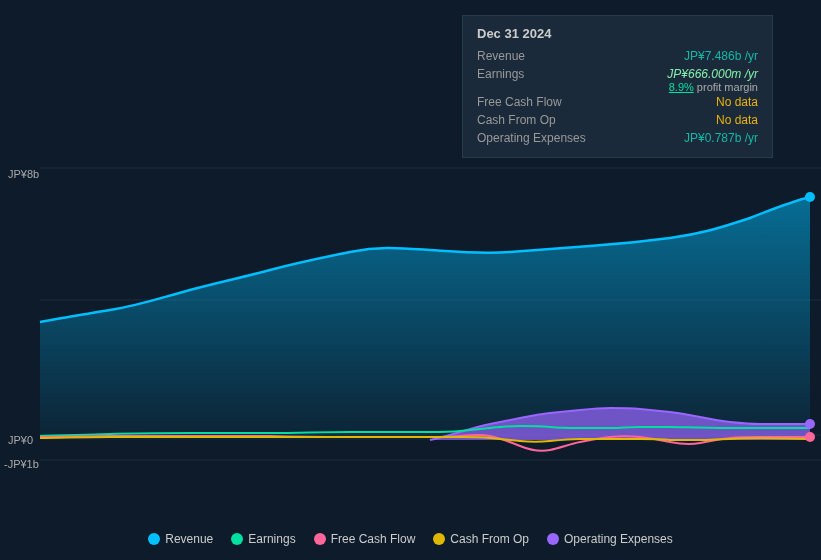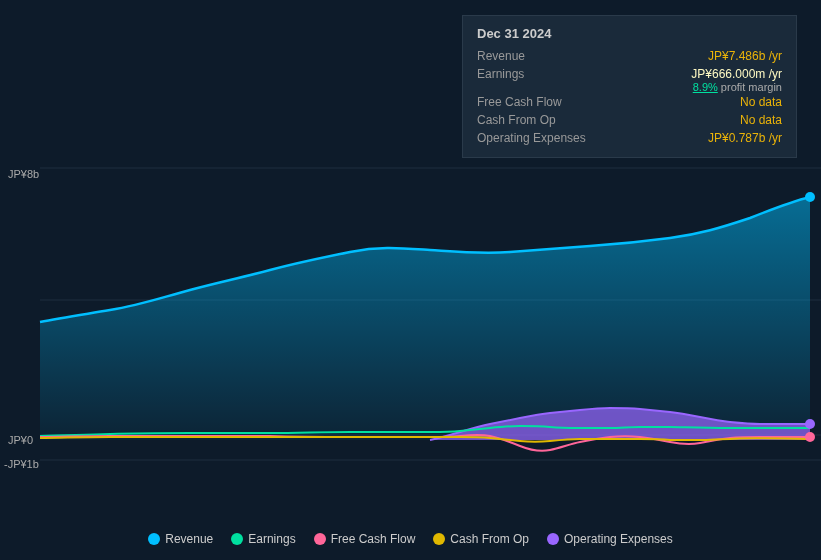--- a/index.html
+++ b/index.html
@@ -14,44 +14,45 @@
     }
 
     
     .tooltip-card {
       position: absolute;
       top: 15px;
       left: 462px;
       background: #1a2a3a;
       border: 1px solid #2a3a4a;
       padding: 10px 14px;
-      width: 335px;
+      width: 311px;
       z-index: 10;
     }
     .tooltip-title {
       font-size: 13px;
       color: #ccc;
       margin-bottom: 6px;
       font-weight: bold;
     }
     .tooltip-row {
       display: flex;
       justify-content: space-between;
       font-size: 12px;
       padding: 2px 0;
       color: #aaa;
     }
     .tooltip-row .label {
       color: #999;
     }
     .tooltip-row .value {
-      color: #eab308;
+      color: #14b8a6;
     }
     .tooltip-row .value.green {
-      color: #fef9c3;
+      color: #86efac;
+      font-style: italic;
     }
     .tooltip-row .value.nodata {
       color: #eab308;
     }
     .profit-margin {
       font-size: 11px;
       color: #aaa;
       text-align: right;
       margin-top: -2px;
     }

